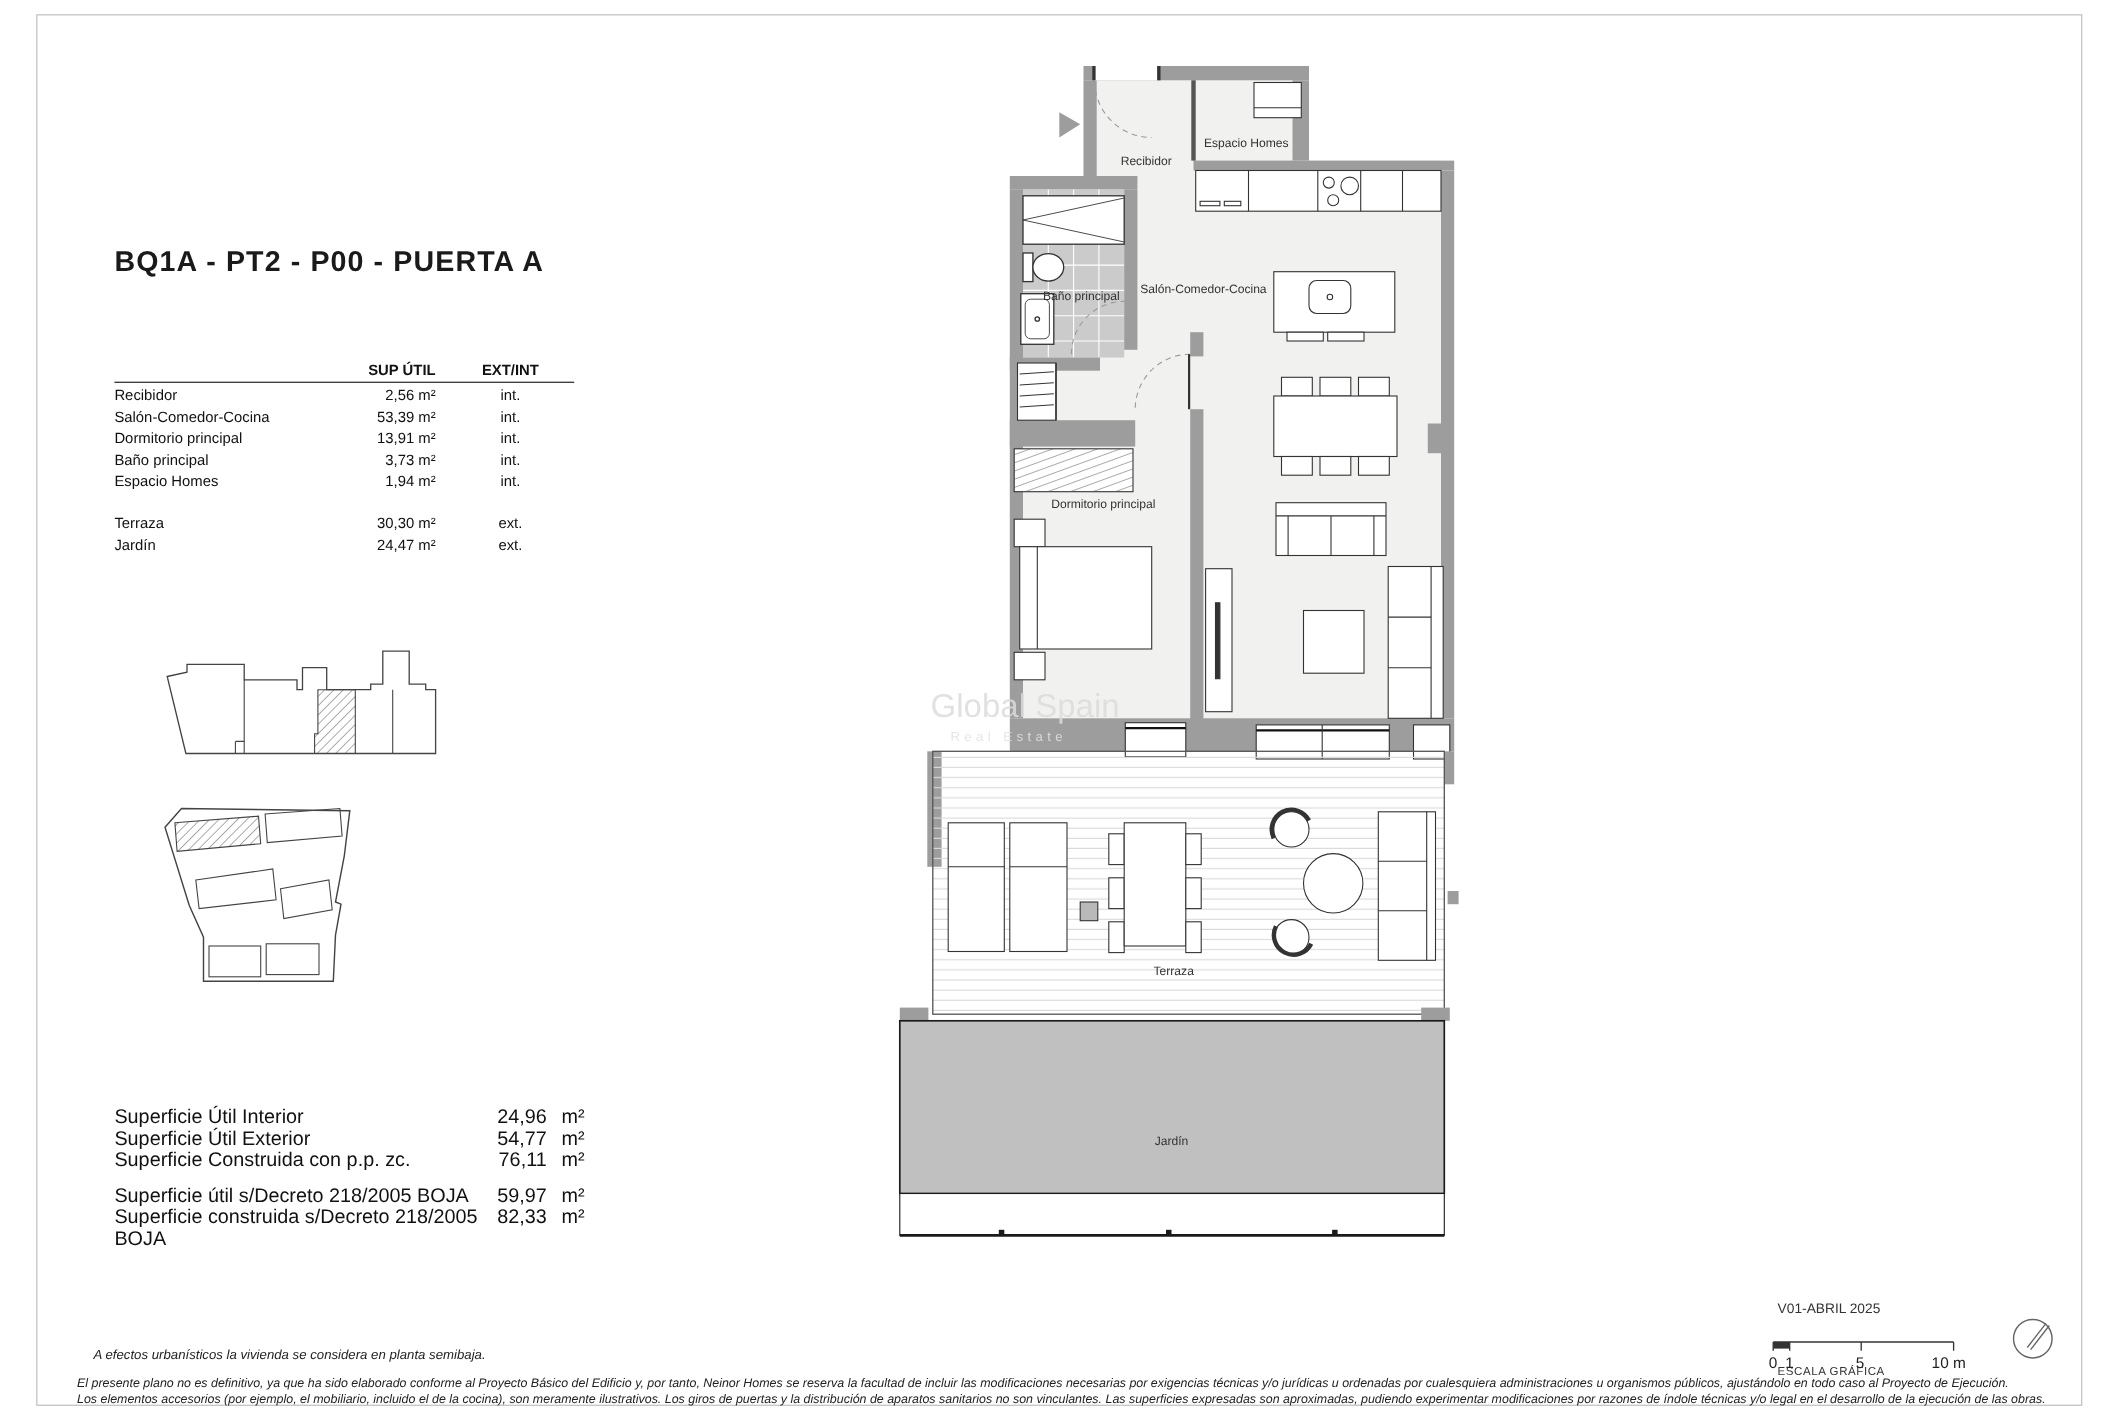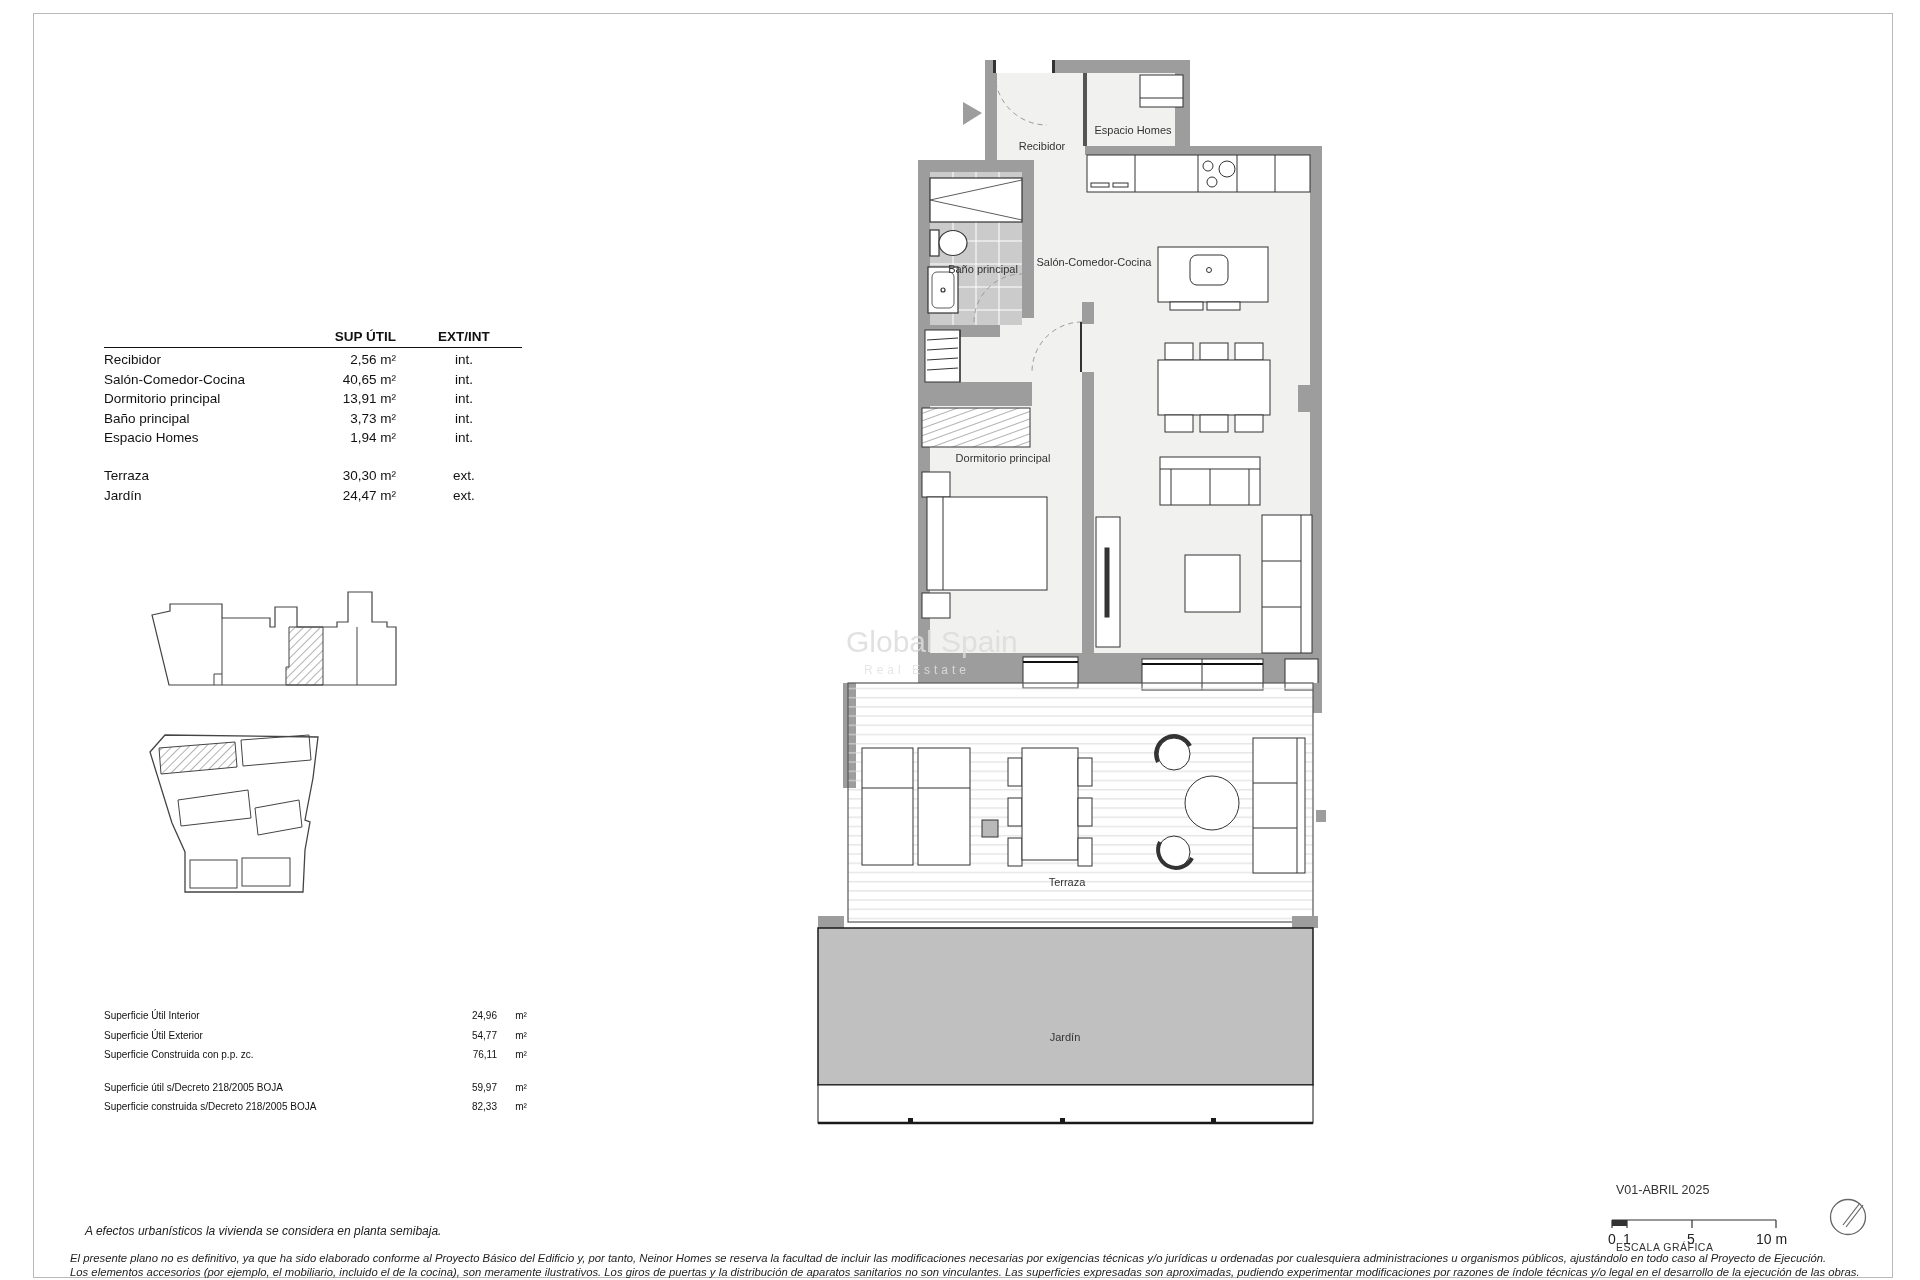--- a/index.html
+++ b/index.html
@@ -10,57 +10,58 @@
   
   .areas{position:absolute;left:104px;top:327px;width:418px;font-size:13.5px;}
   .arow,.ahead{display:flex;line-height:19.4px;align-items:flex-end;}
   .ahead{font-weight:bold;}
   .c1{width:212px;}
   .c2{width:110px;text-align:right;padding-right:30px;box-sizing:border-box;}
   .c3{width:76px;text-align:center;}
   .rule{border-top:1.6px solid #111;margin:1px 0 2px 0;}
   .gap{height:19px;}
   
-  .summary{position:absolute;left:104px;top:1006px;width:432px;font-size:10px;}
+  .summary{position:absolute;left:104px;top:1006px;width:432px;font-size:18px;}
   .srow{display:flex;line-height:19.6px;}
   .s1{flex:1;}
   .s2{width:52px;text-align:right;}
   .s3{width:30px;padding-left:9px;text-align:center;}
   .sgap{height:13px;}
   
   .note-urban{position:absolute;left:85px;top:1224px;font-size:12px;font-style:italic;color:#222;}
   .disclaimer{position:absolute;left:70px;top:1251px;width:1815px;font-size:11.3px;font-style:italic;color:#222;line-height:14.2px;}
   
   .version{position:absolute;left:1616px;top:1183px;font-size:12.5px;color:#333;}
   .escala{position:absolute;left:1616px;top:1201px;font-size:10.5px;letter-spacing:.5px;color:#333;margin-top:40px;}
   svg{position:absolute;}
   svg text{font-family:"Liberation Sans",sans-serif;}
 </style>
 </head>
 <body>
 
 <div class="page">
   <div class="frame"></div>
 
+  <div class="title">BQ1A - PT2 - P00 -  PUERTA A</div>
 
   <div class="areas">
     <div class="ahead">
       <span class="c1"></span>
       <span class="c2">SUP ÚTIL</span>
       <span class="c3">EXT/INT</span>
     </div>
     <div class="rule"></div>
     <div class="arow">
         <span class="c1">Recibidor</span>
         <span class="c2">2,56 m²</span>
         <span class="c3">int.</span>
       </div>
     <div class="arow">
         <span class="c1">Salón-Comedor-Cocina</span>
-        <span class="c2">40,65 m²</span>
+        <span class="c2">53,39 m²</span>
         <span class="c3">int.</span>
       </div>
     <div class="arow">
         <span class="c1">Dormitorio principal</span>
         <span class="c2">13,91 m²</span>
         <span class="c3">int.</span>
       </div>
     <div class="arow">
         <span class="c1">Baño principal</span>
         <span class="c2">3,73 m²</span>

